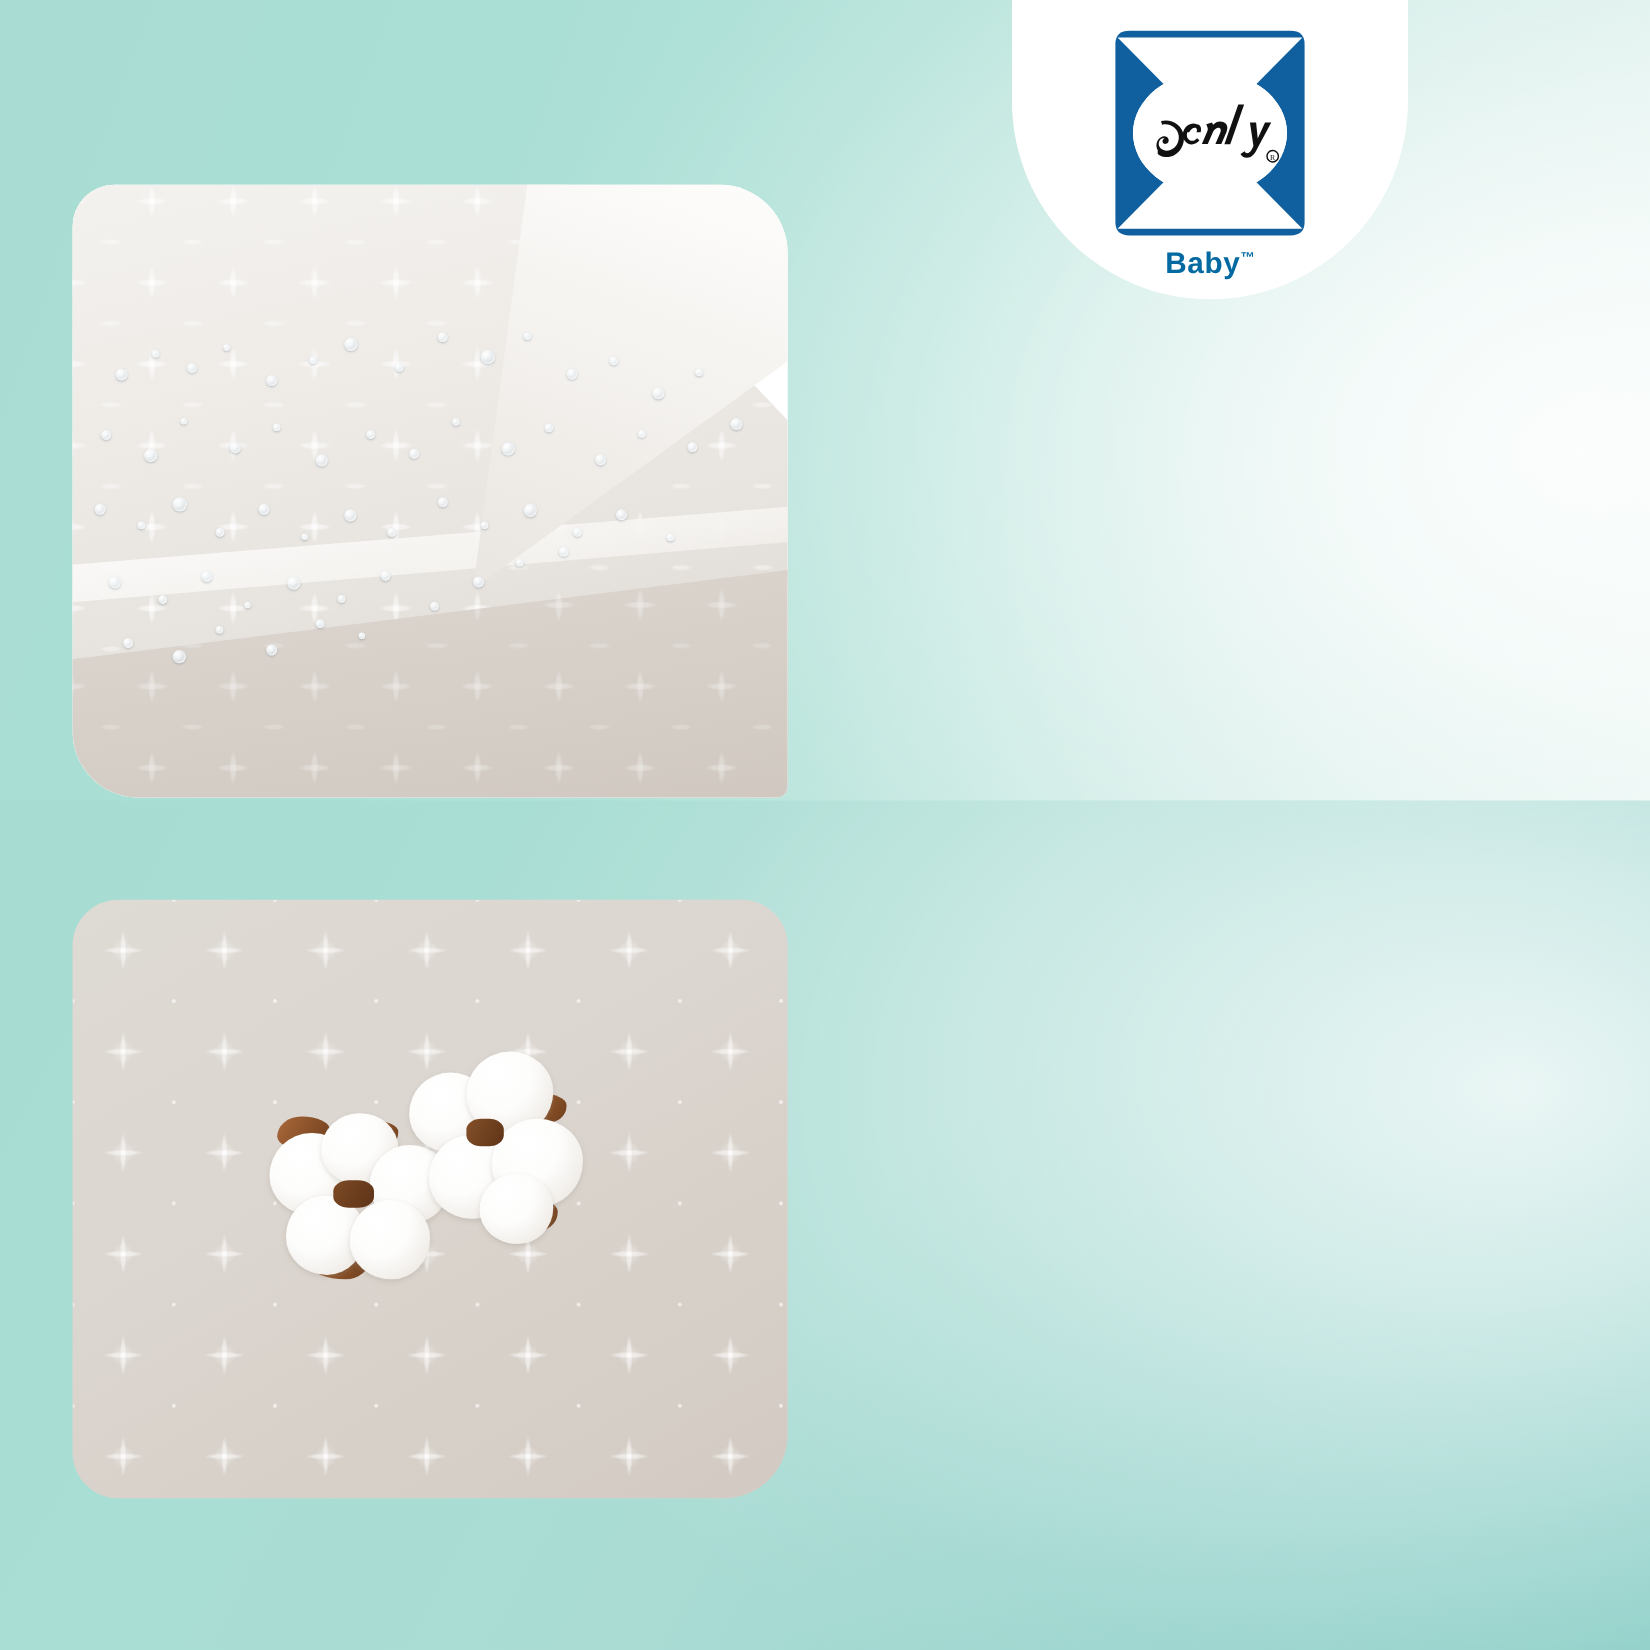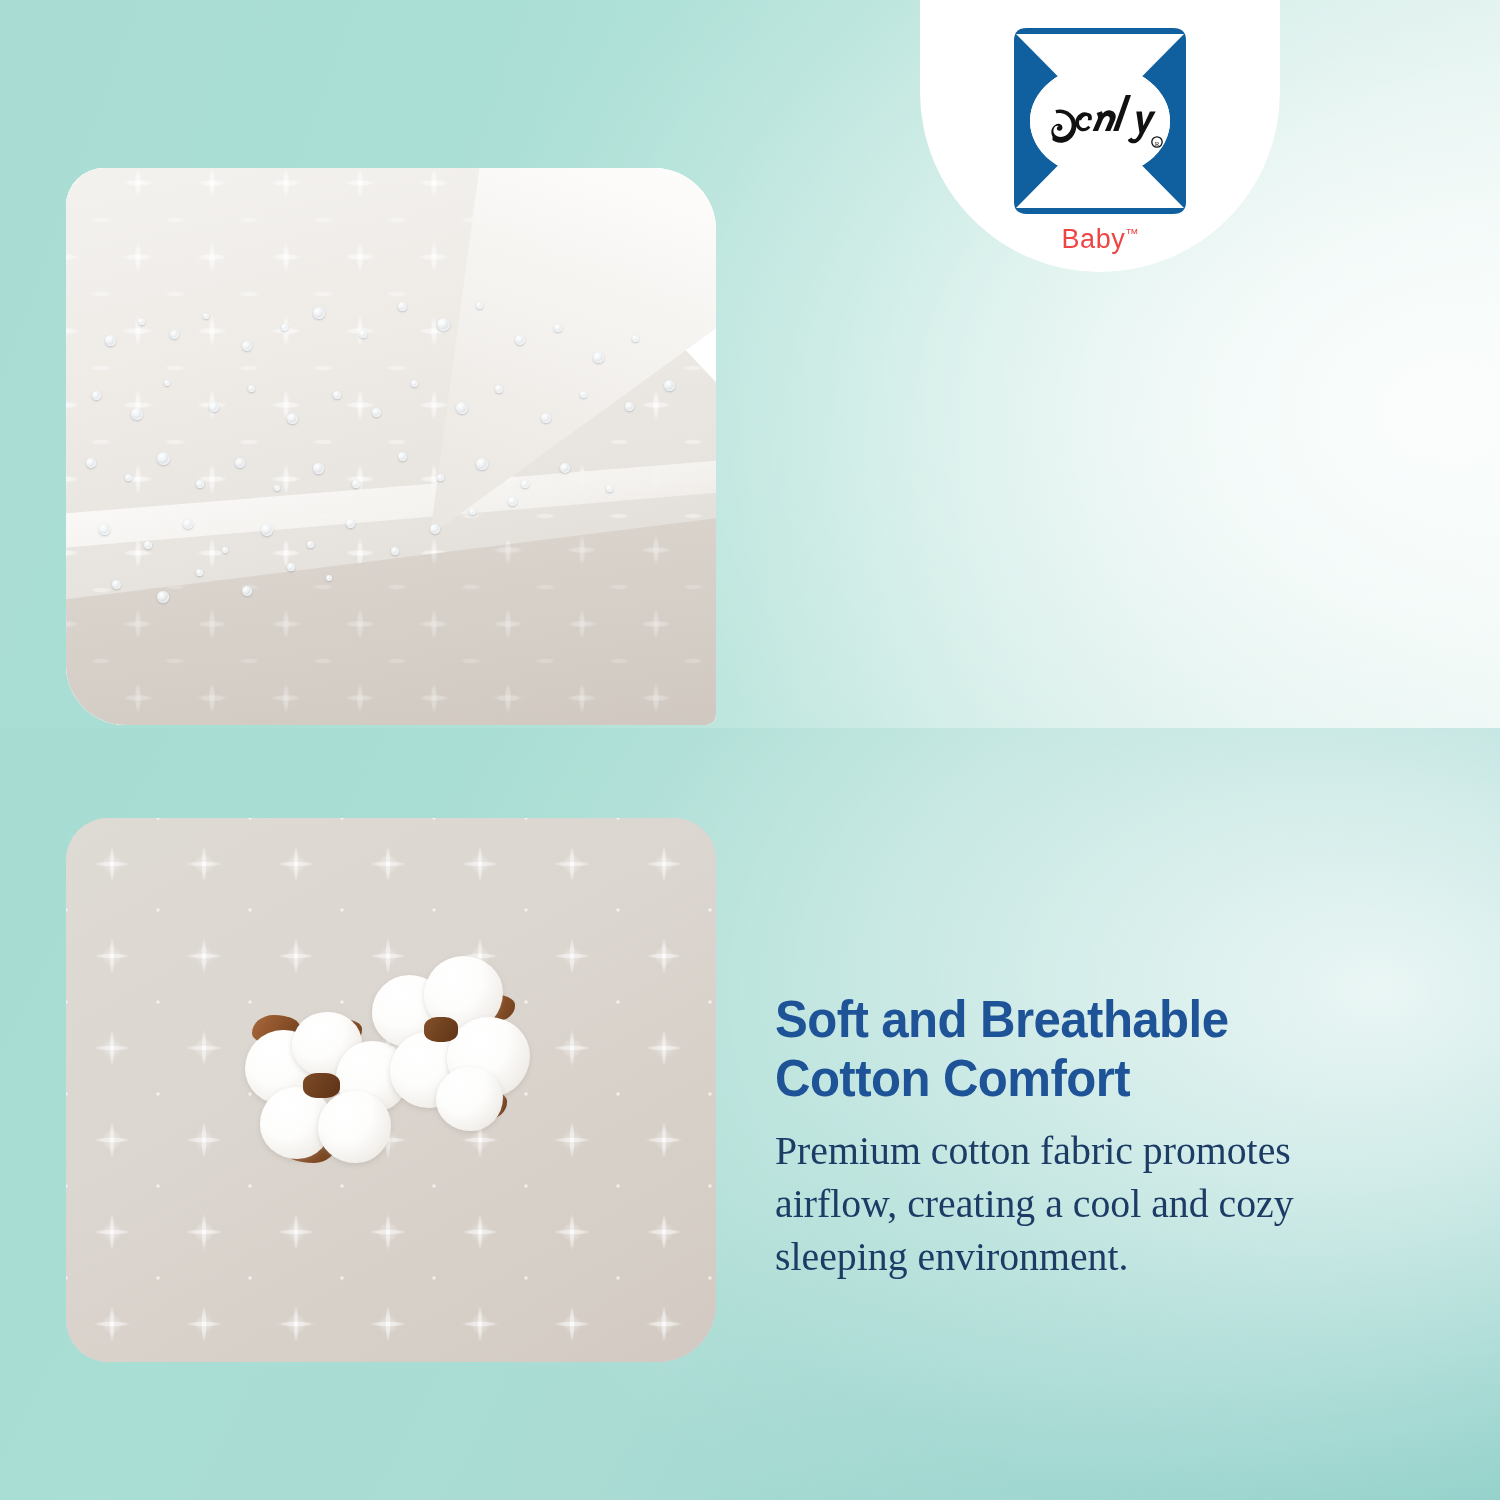--- a/index.html
+++ b/index.html
@@ -59,23 +59,23 @@
   }
   .logo-mark {
     position:relative;
     width:200px; height:194px;
   }
   .logo-mark svg { display:block; width:200px; height:194px; }
   .logo-baby {
     margin-top:6px;
     font-family:"Liberation Sans", sans-serif;
     font-size:27px;
-    font-weight:400;
+    font-weight:700;
     letter-spacing:0.6px;
-    color:#ef4444;
+    color:#0369a1;
     position:relative;
   }
   .logo-baby .tm {
     font-size:13px;
     vertical-align:super;
     letter-spacing:0;
   }
 
   
   .photo {
@@ -340,18 +340,14 @@
         <div class="puff" style="left:28%; top:4%;  width:42%; height:40%;"></div>
         <div class="puff" style="left:10%; top:44%; width:40%; height:40%;"></div>
         <div class="puff" style="left:40%; top:36%; width:44%; height:42%;"></div>
         <div class="puff" style="left:34%; top:62%; width:36%; height:34%;"></div>
         <div class="husk" style="left:28%; top:36%; width:18%; height:13%; background:linear-gradient(120deg,#845029,#5e3417); border-radius:40%;"></div>
       </div>
     </div>
   </div>
 
 
-  <div class="block block-2">
-    <div class="heading">Soft and Breathable Cotton Comfort</div>
-    <div class="body-text">Premium cotton fabric promotes airflow, creating a cool and cozy sleeping environment.</div>
-  </div>
 
 </div>
 
 </body></html>

